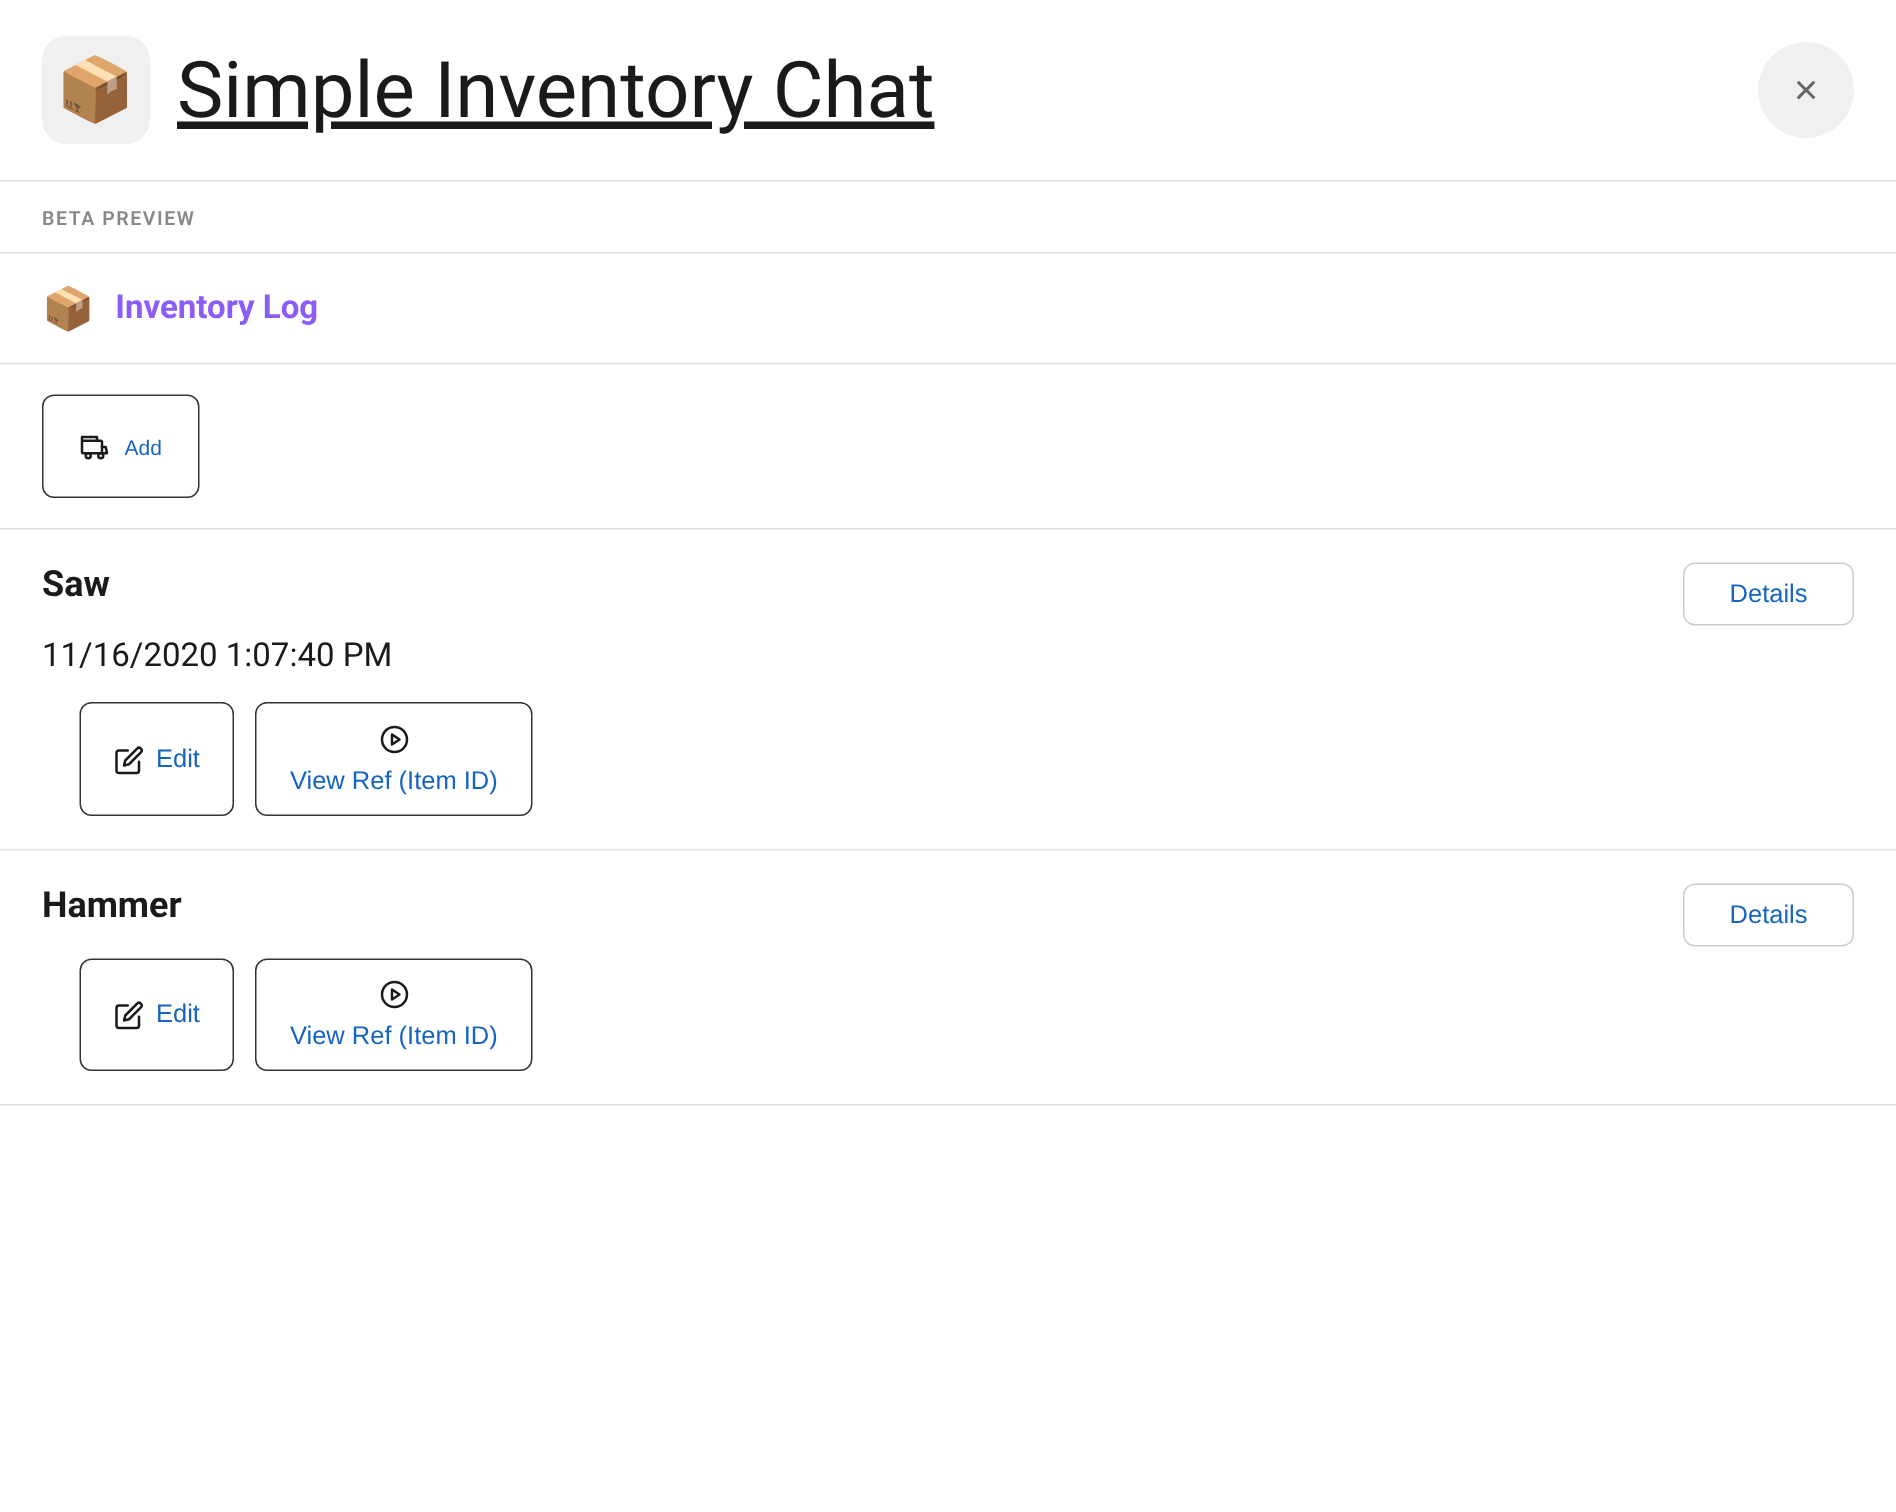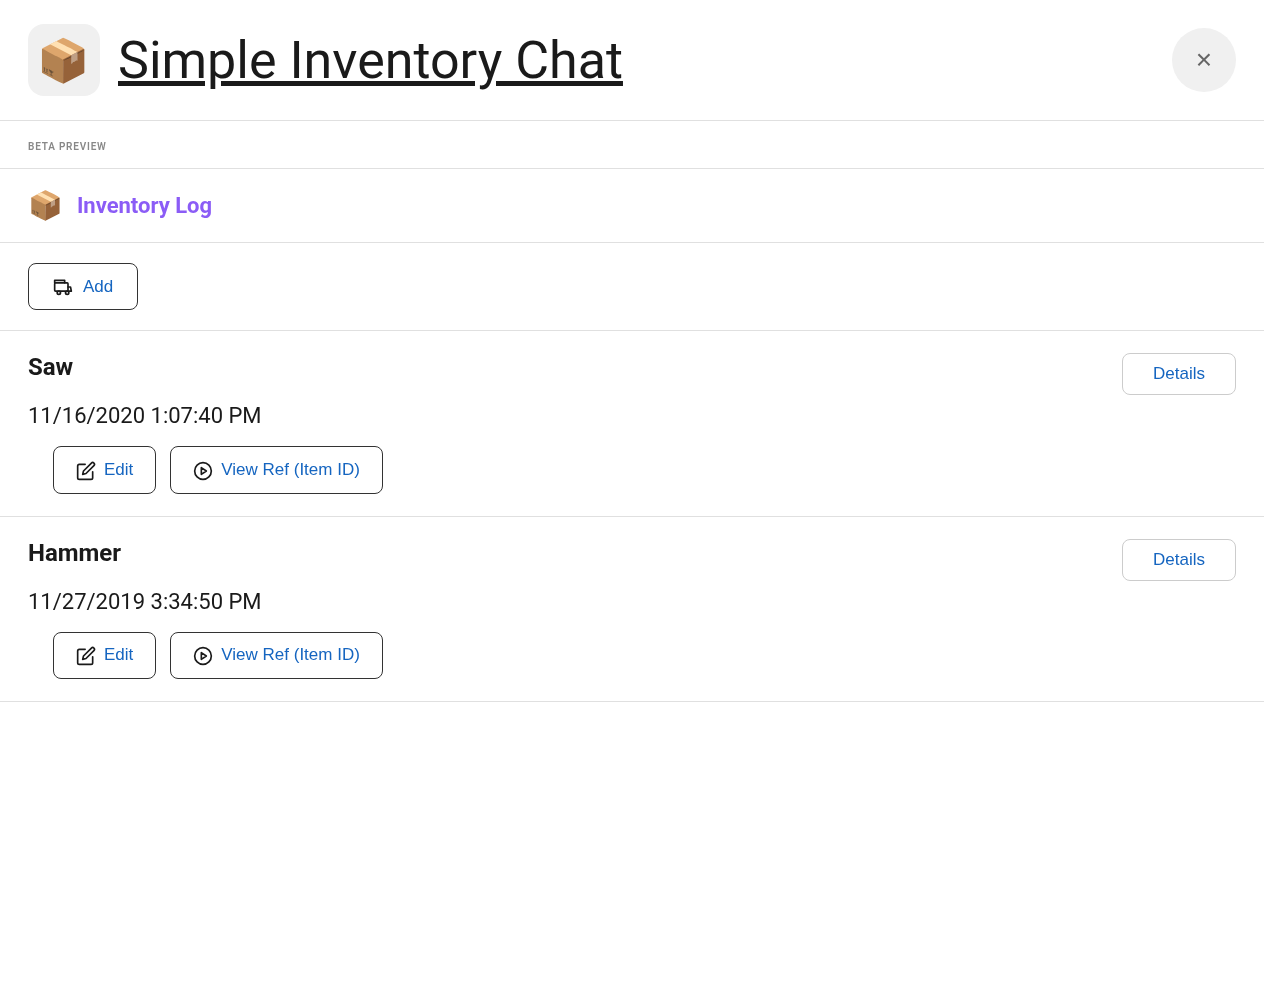--- a/index.html
+++ b/index.html
@@ -63,21 +63,21 @@
       color: #666;
     }
 
     
     .beta-bar {
       padding: 14px 28px;
       border-bottom: 1px solid #e0e0e0;
     }
 
     .beta-label {
-      font-size: 10px;
+      font-size: 13px;
       font-weight: 600;
       color: #888;
       letter-spacing: 0.08em;
       text-transform: uppercase;
     }
 
     
     .section-header {
       display: flex;
       align-items: center;
@@ -124,26 +124,26 @@
     
     .add-row {
       padding: 20px 28px;
       border-bottom: 1px solid #e0e0e0;
     }
 
     .add-button {
       display: flex;
       align-items: center;
       gap: 10px;
-      padding: 12px 24px;
+      padding: 23px 24px;
       border: 1.5px solid #333;
       border-radius: 8px;
       background: #ffffff;
       cursor: pointer;
-      font-size: 17px;
+      font-size: 14px;
       color: #1565c0;
       font-weight: 500;
     }
 
     
     .inventory-item {
       padding: 22px 28px;
       border-bottom: 1px solid #e0e0e0;
     }
 
@@ -202,20 +202,21 @@
       align-items: center;
       gap: 8px;
       padding: 12px 22px;
       border: 1.5px solid #333;
       border-radius: 8px;
       background: #ffffff;
       cursor: pointer;
       font-size: 17px;
       color: #1565c0;
       font-weight: 500;
+      flex-direction: column;
     }
 
     .btn-icon {
       font-size: 18px;
       color: #1a1a1a;
     }
 
     
     .icon-svg {
       width: 20px;
@@ -292,21 +293,20 @@
         </span>
         <span>View Ref (Item ID)</span>
       </button>
     </div>
   </div>
     <div class="inventory-item">
     <div class="item-header">
       <span class="item-name">Hammer</span>
       <button class="details-button">Details</button>
     </div>
-    <div class="item-date">11/27/2019 3:34:50 PM</div>
     <div class="item-actions">
       <button class="edit-button">
         <span class="btn-icon">
           <svg class="icon-svg" viewBox="0 0 24 24" fill="none" stroke="#1a1a1a" stroke-width="2" stroke-linecap="round" stroke-linejoin="round">
             <path d="M11 4H4a2 2 0 0 0-2 2v14a2 2 0 0 0 2 2h14a2 2 0 0 0 2-2v-7"></path>
             <path d="M18.5 2.5a2.121 2.121 0 0 1 3 3L12 15l-4 1 1-4 9.5-9.5z"></path>
           </svg>
         </span>
         <span>Edit</span>
       </button>

